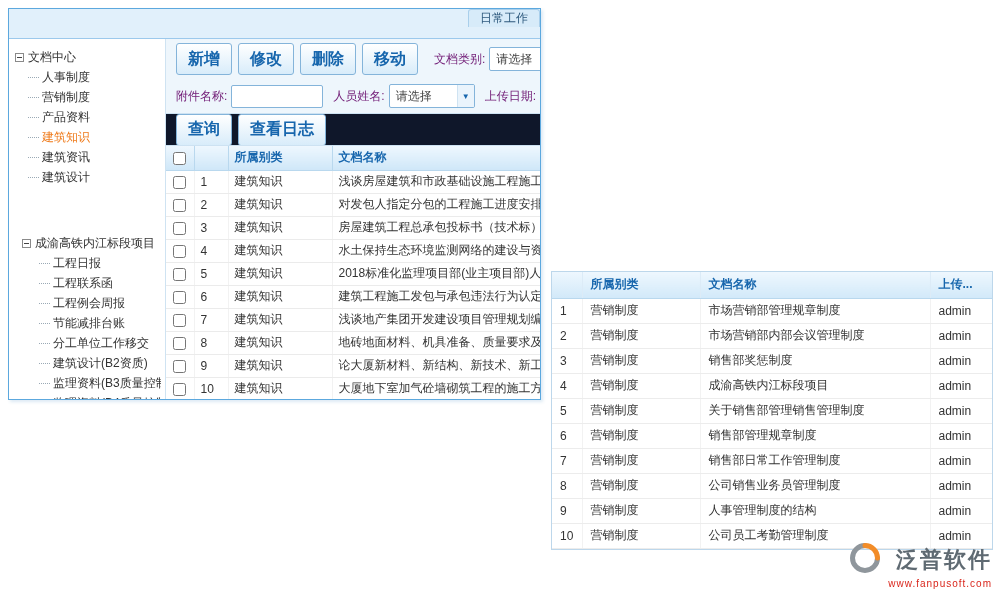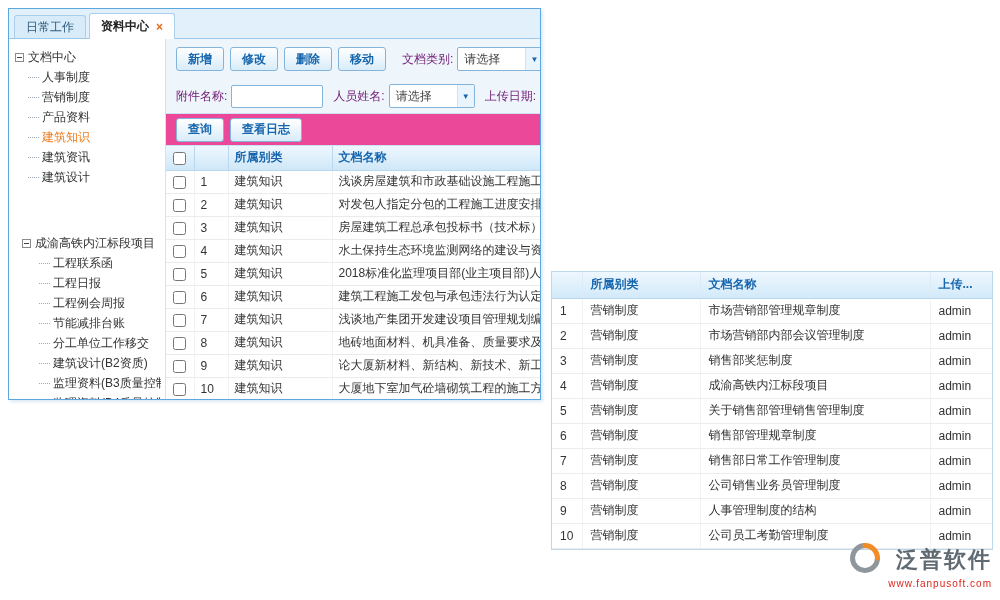--- a/index.html
+++ b/index.html
@@ -1,21 +1,21 @@
 <!DOCTYPE html>
 <html><head>
 <meta charset="utf-8">
 <style>
   *{margin:0;padding:0;box-sizing:border-box;}
   html,body{width:1000px;height:600px;}
   body{background:#fff;font-family:"Liberation Sans","DejaVu Sans",sans-serif;position:relative;overflow:hidden;}
 
   
   .win1{position:absolute;left:8px;top:8px;width:533px;height:392px;border:1px solid #5ca8de;background:#fff;overflow:hidden;box-shadow:2px 2px 3px rgba(120,170,210,.25);}
-  .tabbar{height:30px;background:#e1f0fb;border-bottom:1px solid #9cc9ec;display:flex;align-items:flex-end;padding-left:5px;gap:3px;}
+  .tabbar{height:30px;background:#e1f0fb;border-bottom:1px solid #9cc9ec;display:flex;align-items:flex-end;padding-left:24px;gap:17px;flex-direction:column;}
   .tab{height:23px;padding:0 11px;display:flex;align-items:center;font-size:12px;border:1px solid #a9cfeb;border-bottom:none;border-radius:3px 3px 0 0;background:#d7ebf9;color:#2e5a7e;cursor:pointer;white-space:nowrap;}
   .tab.active{background:#fff;color:#222;font-weight:bold;height:26px;margin-bottom:-1px;}
   .tab .close{color:#e8671d;font-weight:bold;margin-left:7px;font-size:12px;line-height:1;}
   .winbody{display:flex;height:360px;}
 
   
   .tree{width:157px;border-right:1px solid #cfe3f2;padding:8px 4px 0 6px;overflow:hidden;font-size:12px;color:#333;flex:none;background:#fff;}
   .tnode{height:20px;line-height:20px;white-space:nowrap;display:flex;align-items:center;cursor:pointer;overflow:hidden;}
   .minusbox{width:9px;height:9px;border:1px solid #8a8a8a;background:#fff;position:relative;margin-right:4px;flex:none;}
   .minusbox::before{content:"";position:absolute;left:1px;right:1px;top:3px;border-top:1px solid #444;}
@@ -23,22 +23,22 @@
   .lvl1{padding-left:13px;}
   .lvl2{padding-left:24px;}
   .root2{padding-left:7px;margin-top:46px;}
   .tnode.selected{color:#ef7c1d;}
 
   
   .main{flex:1;background:#eef6fc;display:flex;flex-direction:column;overflow:hidden;}
   .trow{display:flex;align-items:center;padding-left:10px;flex:none;white-space:nowrap;overflow:hidden;}
   .trow1{height:40px;}
   .trow2{height:34px;}
-  .trow3{height:33px;border-top:1px solid #cde2f2;border-bottom:1px solid #cde2f2;background:#ec4899;}
-  .btn{height:24px;padding:0 11px;margin-right:6px;border:1px solid #84b4da;border-radius:3px;background:linear-gradient(#ffffff,#d8ecfa);color:#1766ad;font-size:12px;font-weight:bold;cursor:pointer;font-family:inherit;flex:none;}
+  .trow3{height:33px;border-top:1px solid #cde2f2;border-bottom:1px solid #cde2f2;background:#0f172a;}
+  .btn{height:32px;padding:0 11px;margin-right:6px;border:1px solid #84b4da;border-radius:3px;background:linear-gradient(#ffffff,#d8ecfa);color:#1766ad;font-size:16px;font-weight:bold;cursor:pointer;font-family:inherit;flex:none;}
   .lbl{font-size:12px;color:#701a75;flex:none;}
   .ml{margin-left:10px;}
   .sel{width:86px;height:24px;margin-left:4px;border:1px solid #84b4da;background:#fff;border-radius:2px;display:flex;align-items:center;font-size:12px;color:#444;cursor:pointer;flex:none;overflow:hidden;}
   .sel .txt{padding-left:6px;flex:1;}
   .sel .caret{width:17px;height:100%;display:flex;align-items:center;justify-content:center;color:#1766ad;font-size:8px;border-left:1px solid #cfe3f2;background:#eaf4fc;}
   .inp{width:92px;height:23px;margin-left:4px;border:1px solid #84b4da;border-radius:2px;background:#fff;flex:none;font-family:inherit;font-size:12px;padding:0 4px;}
 
   
   .gridwrap{flex:1;background:#fff;overflow:hidden;}
   table.grid{border-collapse:collapse;table-layout:fixed;width:430px;font-size:12px;}
@@ -111,25 +111,25 @@
           <span class="dash"></span>
           <span>建筑设计</span>
         </div>
       <div class="tnode root2">
         <span class="minusbox"></span>
         <span>成渝高铁内江标段项目</span>
       </div>
       <div>
           <div class="tnode lvl2">
             <span class="dash"></span>
+            <span>工程日报</span>
+          </div>
+          <div class="tnode lvl2">
+            <span class="dash"></span>
             <span>工程联系函</span>
-          </div>
-          <div class="tnode lvl2">
-            <span class="dash"></span>
-            <span>工程日报</span>
           </div>
           <div class="tnode lvl2">
             <span class="dash"></span>
             <span>工程例会周报</span>
           </div>
           <div class="tnode lvl2">
             <span class="dash"></span>
             <span>节能减排台账</span>
           </div>
           <div class="tnode lvl2">

